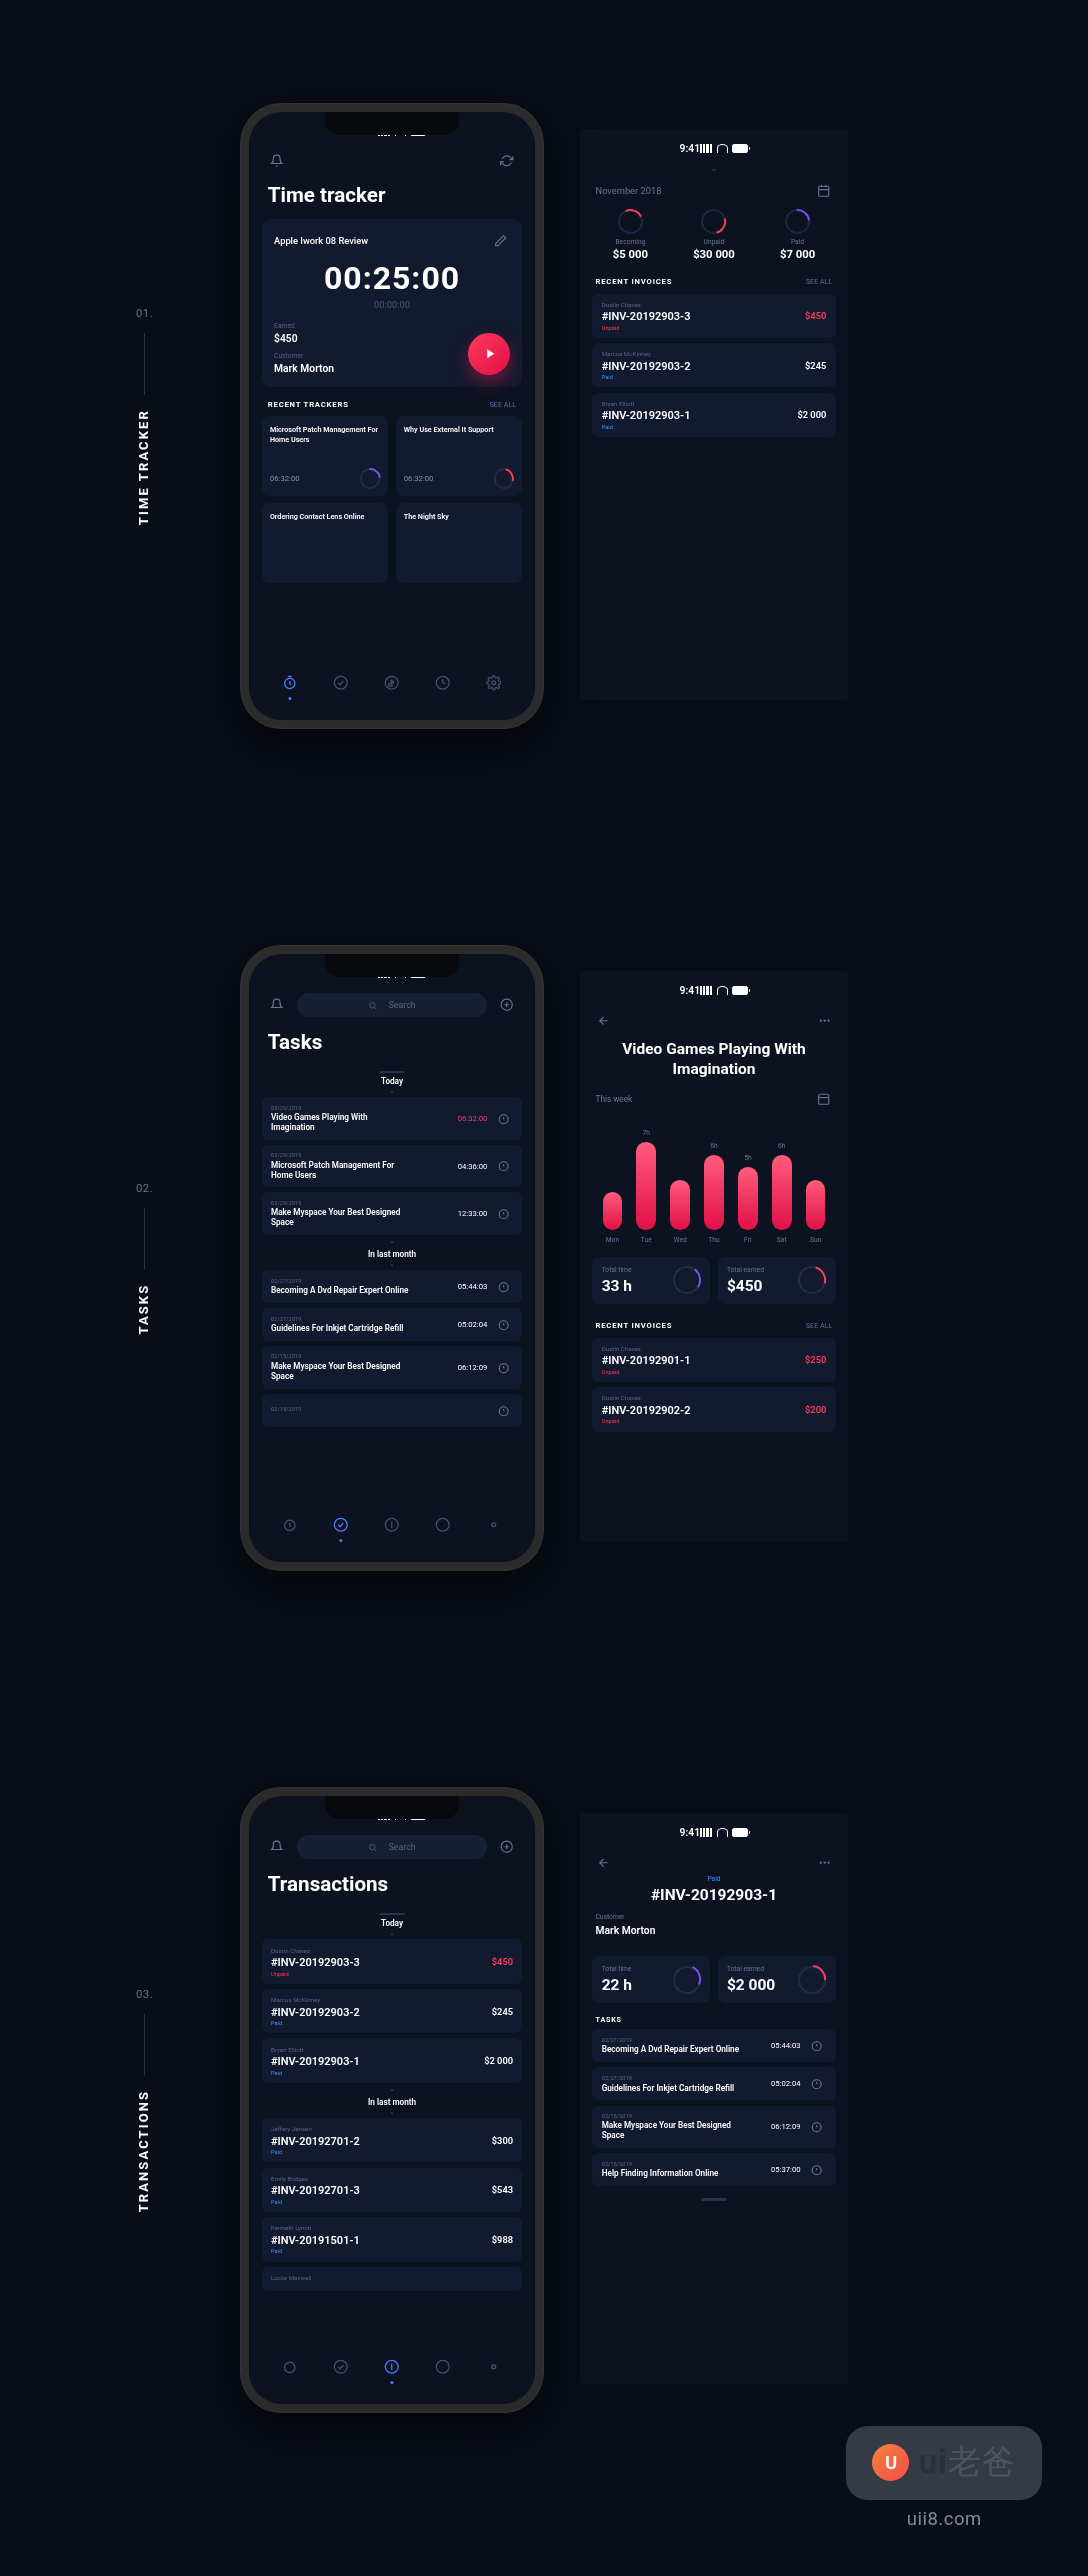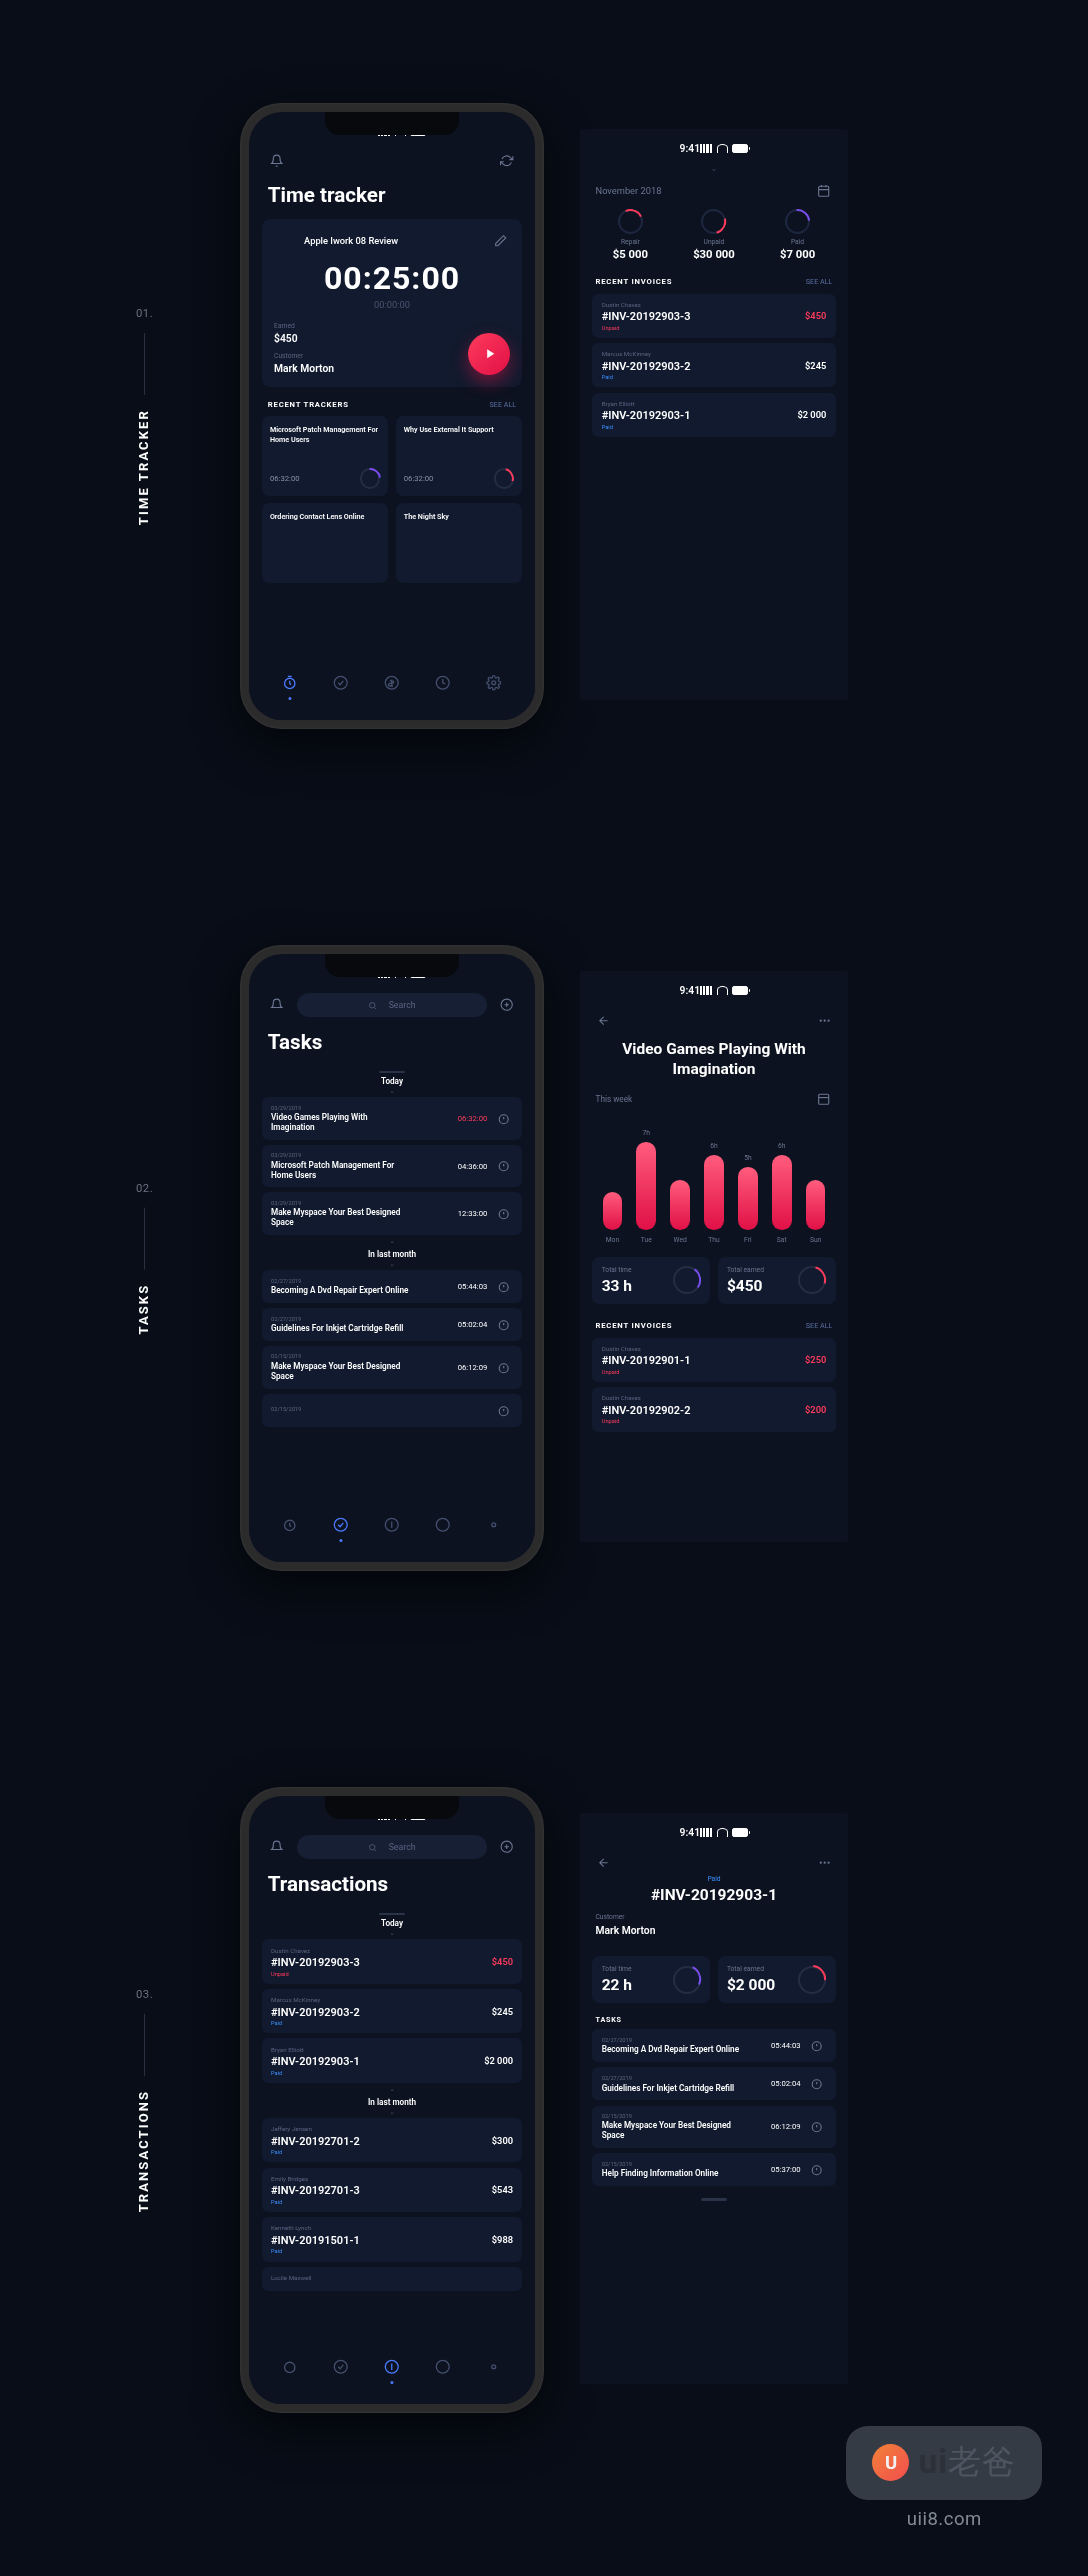--- a/index.html
+++ b/index.html
@@ -21,21 +21,21 @@
   .wifi-icon { width:11.3px; height:8.2px; border-radius:50% 50% 0 0; border:1.5px solid #fff; border-bottom:none; position:relative; }
   .battery-icon { width:16.5px; height:8.2px; border:1px solid #fff; border-radius:2.1px; position:relative; background:#fff; }
   .battery-icon::after{content:"";position:absolute;right:-2.6px;top:1.5px;width:1.5px;height:3.1px;background:#fff;border-radius:0 1px 1px 0;}
   .top-icons { display:flex; justify-content:space-between; align-items:center; padding:7.7px 18.5px; }
   .icon-btn { width:18.5px; height:18.5px; display:flex; align-items:center; justify-content:center; color:#6a7590; }
   .icon-btn svg { width:13.4px; height:13.4px; }
   .page-title { font-size:20.6px; font-weight:700; padding:5.2px 18.5px 12.4px; }
   .handle { width:26px; height:2.6px; background:#2a3348; border-radius:1.5px; margin:4.1px auto 0; }
   .card { background:#111a2e; border-radius:8.2px; margin:0 12.4px 8.2px; padding:12.4px; }
   .tracker-task-row { display:flex; justify-content:space-between; align-items:center; }
-  .tracker-task { font-size:9.3px; font-weight:500;margin-left:30px; }
+  .tracker-task { font-size:9.3px; font-weight:500; }
   .timer { text-align:center; font-size:32px; font-weight:700; margin-top:9.3px; letter-spacing:1px; }
   .timer-sub { text-align:center; color:#4a5470; font-size:9.3px; margin-top:2.1px; }
   .tracker-meta { display:flex; justify-content:space-between; align-items:flex-end; margin-top:11.3px; }
   .meta-col .meta-label { font-size:6.7px; color:#5a6480; }
   .meta-col .meta-val { font-size:10.3px; font-weight:600; margin-top:2.1px; }
   .play-btn { width:42px; height:42px; border-radius:50%; background:linear-gradient(135deg,#ff3b5c,#e01046); display:flex; align-items:center; justify-content:center; box-shadow:0 7.2px 17.5px rgba(230,20,70,.45); }
   .play-btn svg { width:15.5px; height:15.5px; fill:#fff; margin-left:2.6px; }
   .list-header { display:flex; justify-content:space-between; align-items:center; padding:0 18.5px; margin:12.4px 0 7.2px; }
   .list-header .lh-title { font-size:7.7px; font-weight:700; letter-spacing:0.8px; }
   .list-header .lh-link { font-size:7.2px; color:#5a6ea0; }
@@ -249,21 +249,21 @@
         <span class="icon-btn">
             <svg viewBox="0 0 24 24" fill="none" stroke="currentColor" stroke-width="2">
               <rect x="3" y="4" width="18" height="18" rx="2"></rect>
               <path d="M16 2v4M8 2v4M3 10h18"></path>
             </svg>
           </span>
       </div>
       <div class="stat-row">
         <div class="stat">
             <div class="stat-ring" style="--c:#ff3b5c;--r:20deg"></div>
-            <div class="stat-label">Repair</div>
+            <div class="stat-label">Becoming</div>
             <div class="stat-val">$5 000</div>
           </div>
         <div class="stat">
             <div class="stat-ring" style="--c:#ff3b5c;--r:120deg"></div>
             <div class="stat-label">Unpaid</div>
             <div class="stat-val">$30 000</div>
           </div>
         <div class="stat">
             <div class="stat-ring" style="--c:#7a4df0;--r:40deg"></div>
             <div class="stat-label">Paid</div>

